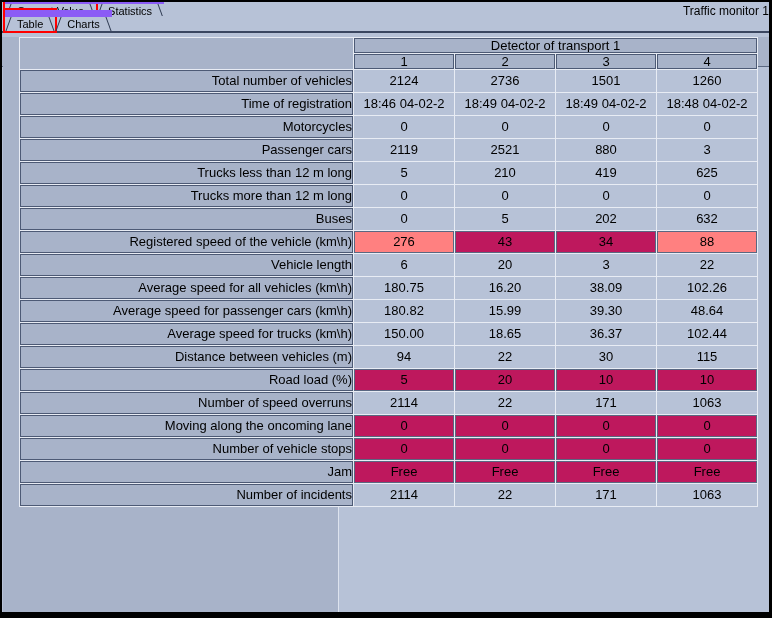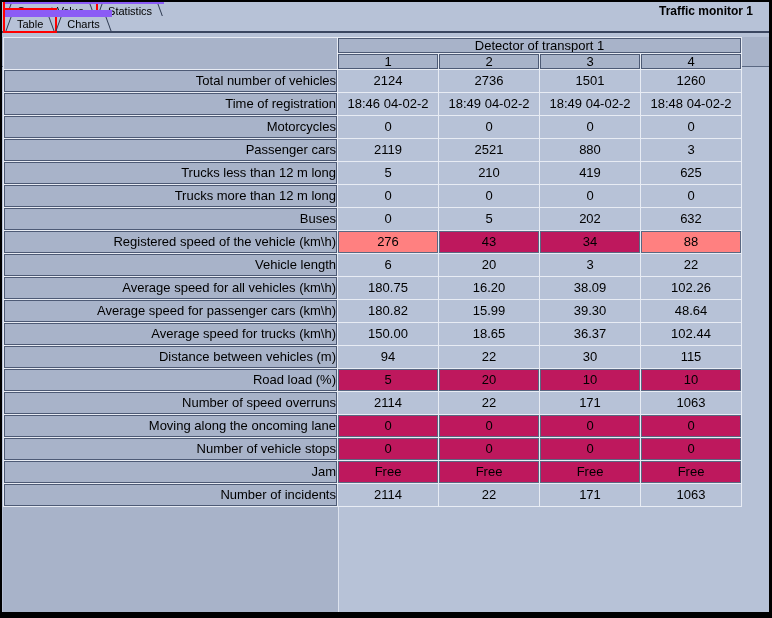--- a/index.html
+++ b/index.html
@@ -24,31 +24,31 @@
     position:relative;height:14px;line-height:14px;
     padding:0 12px;font-size:11px;white-space:nowrap;
     border-top:7px solid #8b5cf6;cursor:default;
   }
   .tab::before{content:"";position:absolute;left:3px;top:0;bottom:0;width:7px;
     border-left:1px solid #2e3a52;transform:skewX(-20deg);}
   .tab::after{content:"";position:absolute;right:3px;top:0;bottom:0;width:7px;
     border-right:1px solid #2e3a52;transform:skewX(20deg);}
   .tab.selected{outline:2px solid #ff0000;}
   .monitor-title{
-    position:absolute;right:16px;top:2px;
-    font-size:12px;font-weight:bold;text-decoration:underline;
+    position:absolute;right:0;top:2px;
+    font-size:12px;font-weight:normal;text-decoration:underline;
   }
   
   .band-rows{position:absolute;left:0;right:0;top:35px;height:29px;
     background:#a8b3c9;border-bottom:1px solid #5a6781;}
   .band-col{position:absolute;left:1px;top:35px;bottom:0;width:335px;
     background:#a8b3c9;border-right:1px solid #dde3ee;}
   
   table.grid{
-    position:absolute;left:1px;top:35px;
+    position:absolute;left:17px;top:35px;
     border-collapse:separate;border-spacing:1px;
     background:#e8ecf4;
     table-layout:fixed;
     font-size:13px;
   }
   table.grid td{padding:0;overflow:hidden;white-space:nowrap;}
   td.corner{background:#a8b3c9;}
   td.hd{background:#a8b3c9;border:1px solid #4d5a75;text-align:center;height:13px;line-height:13px;}
   td.lbl{background:#a8b3c9;border:1px solid #4d5a75;text-align:right;
     padding-right:3px;height:20px;line-height:20px;}

